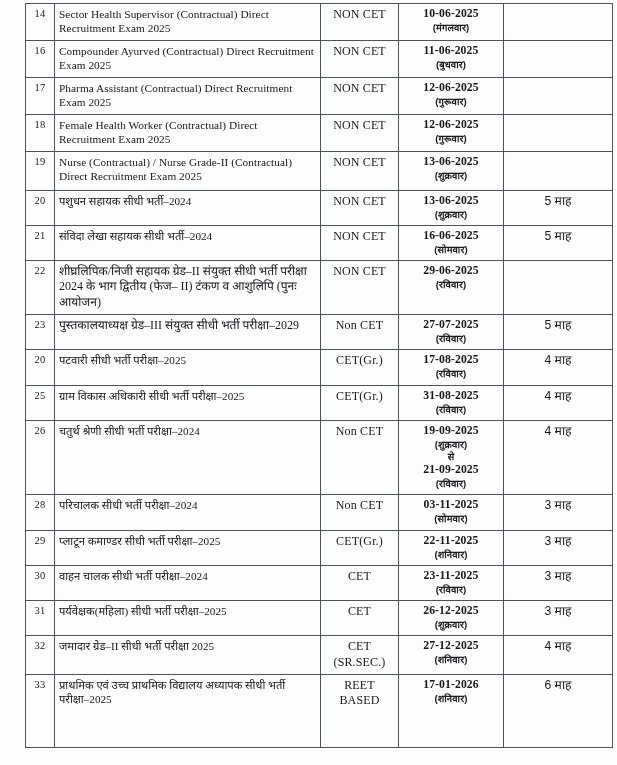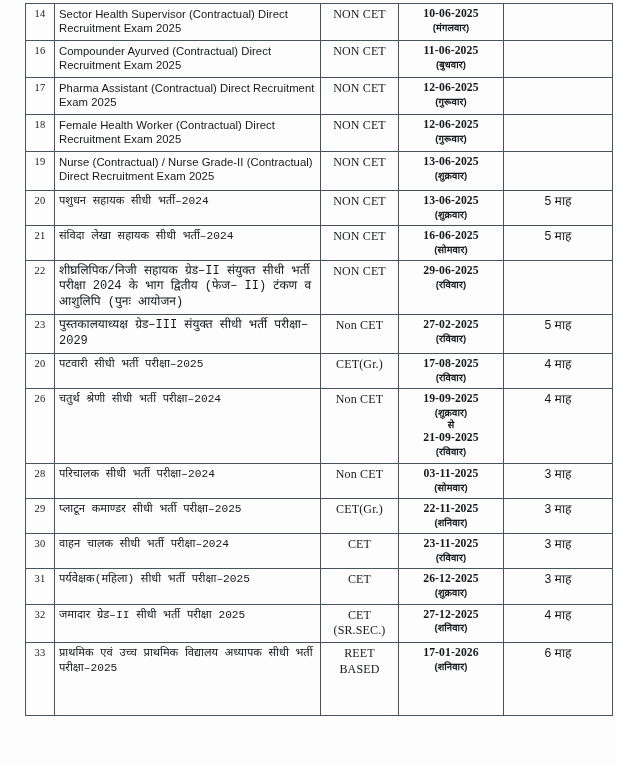--- a/index.html
+++ b/index.html
@@ -49,27 +49,27 @@
     padding: 0;
     font-family: "Liberation Serif", serif;
     letter-spacing: 0.2px;
   }
   td.name {
     font-size: 11.4px;
     padding-left: 6px;
     padding-top: 4px;
   }
   td.name.en {
-    font-family: Liberation Sans, sans-serif;
+    font-family: Liberation Serif, serif;
     font-size: 11.3px;
     line-height: 1.38;
     letter-spacing: 0.05px;
   }
   td.name.hi {
-    font-family: Liberation Mono, monospace;
+    font-family: Liberation Serif, serif;
     font-size: 11.2px;
     line-height: 1.5;
     vertical-align: middle;
     margin-top: 35px;
   }
   td.name.hi.small {
     font-size: 12px;
     line-height: 1.62;
   }
   td.cat {
@@ -180,28 +180,35 @@
         <td class="sn">22</td>
         <td class="name hi small">शीघ्रलिपिक/निजी सहायक ग्रेड–II संयुक्त सीधी भर्ती परीक्षा 2024 के भाग द्वितीय (फेज– II) टंकण व आशुलिपि (पुनः आयोजन)</td>
         <td class="cat">NON CET</td>
         <td class="date"><span class="nowrap">29-06-2025</span><span class="wd">(रविवार)</span></td>
         <td class="dur"></td>
       </tr>
       <tr style="height: 30px;">
         <td class="sn">23</td>
         <td class="name hi small">पुस्तकालयाध्यक्ष ग्रेड–III संयुक्त सीधी भर्ती परीक्षा–2029</td>
         <td class="cat">Non CET</td>
-        <td class="date"><span class="nowrap">27-02-2025</span><span class="wd">(रविवार)</span></td>
+        <td class="date"><span class="nowrap">27-07-2025</span><span class="wd">(रविवार)</span></td>
         <td class="dur">5 माह</td>
       </tr>
       <tr style="height: 35px;">
         <td class="sn">20</td>
         <td class="name hi">पटवारी सीधी भर्ती परीक्षा–2025</td>
         <td class="cat">CET(Gr.)</td>
         <td class="date"><span class="nowrap">17-08-2025</span><span class="wd">(रविवार)</span></td>
+        <td class="dur">4 माह</td>
+      </tr>
+      <tr style="height: 35px;">
+        <td class="sn">25</td>
+        <td class="name hi">ग्राम विकास अधिकारी सीधी भर्ती परीक्षा–2025</td>
+        <td class="cat">CET(Gr.)</td>
+        <td class="date"><span class="nowrap">31-08-2025</span><span class="wd">(रविवार)</span></td>
         <td class="dur">4 माह</td>
       </tr>
       <tr style="height: 70px;">
         <td class="sn">26</td>
         <td class="name hi">चतुर्थ श्रेणी सीधी भर्ती परीक्षा–2024</td>
         <td class="cat">Non CET</td>
         <td class="date"><span class="nowrap">19-09-2025</span><span class="wd">(शुक्रवार)</span><span class="se">से</span><span class="nowrap" style="display: block;">21-09-2025</span><span class="wd">(रविवार)</span></td>
         <td class="dur">4 माह</td>
       </tr>
       <tr style="height: 35px;">

